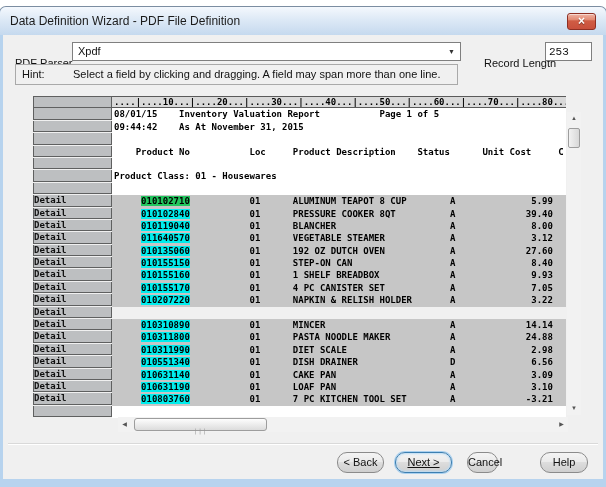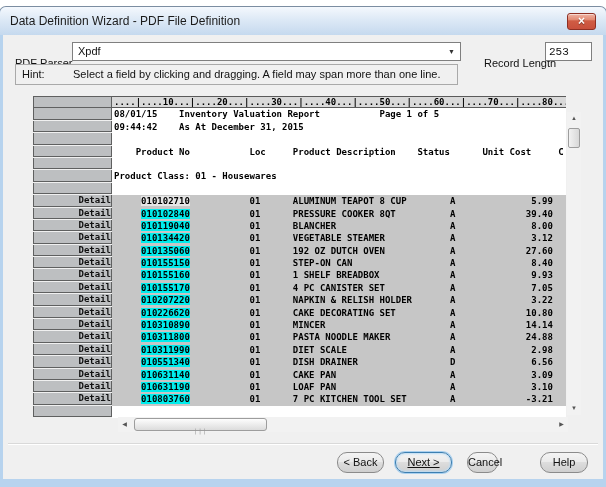--- a/index.html
+++ b/index.html
@@ -40,21 +40,21 @@
             border:1px solid #a9a9a9;box-sizing:border-box;background:#f0f0f0;}
   .hint-label{position:absolute;left:6px;top:0;line-height:19px;font-size:11px;color:#111;}
   .hint-text{position:absolute;left:57px;top:0;line-height:19px;font-size:11px;color:#111;white-space:nowrap;}
 
   
   .lines{position:absolute;left:27px;top:61px;width:536px;}
   .line{display:flex;height:12.4px;}
   .cell{box-sizing:border-box;width:79px;margin-left:3px;height:12.4px;
         background:#bdbfc1;border:1px solid #5f6060;
         font:bold 9px "DejaVu Sans Mono",monospace;line-height:11px;
-        text-align:right;color:#101010;}
+        text-align:left;color:#101010;}
   .line + .line .cell{border-top:none;height:11.4px;line-height:10px;}
   .text{box-sizing:border-box;width:454px;padding-left:2px;overflow:hidden;
         white-space:pre;background:#fff;color:#000;
         font:bold 9px "DejaVu Sans Mono",monospace;line-height:12.4px;}
   .text.ruler{background:#d9d9d9;border-top:1px solid #5a5a5a;border-bottom:1px solid #5a5a5a;
               line-height:10px;}
   .text.band{background:#c6c6c6;}
   .hl{background:#00eded;}
 
   
@@ -118,21 +118,21 @@
           <div class="line">
             <div class="cell"></div>
             <div class="text ruler">....|....10...|....20...|....30...|....40...|....50...|....60...|....70...|....80...|....</div>
           </div>
           <div class="line">
             <div class="cell"></div>
             <div class="text">08/01/15    Inventory Valuation Report           Page 1 of 5</div>
           </div>
           <div class="line">
             <div class="cell"></div>
-            <div class="text">09:44:42    As At December 31, 2015</div>
+            <div class="text">09:44:42    As At November 31, 2015</div>
           </div>
           <div class="line">
             <div class="cell"></div>
             <div class="text"></div>
           </div>
           <div class="line">
             <div class="cell"></div>
             <div class="text">    Product No           Loc     Product Description    Status      Unit Cost     C</div>
           </div>
           <div class="line">
@@ -142,33 +142,33 @@
           <div class="line">
             <div class="cell"></div>
             <div class="text">Product Class: 01 - Housewares</div>
           </div>
           <div class="line">
             <div class="cell"></div>
             <div class="text"></div>
           </div>
           <div class="line">
             <div class="cell">Detail</div>
-            <div class="text band">     <span class="hl" style="background: #e5e5e5;">010102710</span>           01      ALUMINUM TEAPOT 8 CUP        A              5.99</div>
+            <div class="text band">     <span class="hl" style="background: #22c55e;">010102710</span>           01      ALUMINUM TEAPOT 8 CUP        A              5.99</div>
           </div>
           <div class="line">
             <div class="cell">Detail</div>
             <div class="text band">     <span class="hl" style="background: rgb(0, 237, 237);">010102840</span>           01      PRESSURE COOKER 8QT          A             39.40</div>
           </div>
           <div class="line">
             <div class="cell">Detail</div>
             <div class="text band">     <span class="hl" style="background: rgb(0, 237, 237);">010119040</span>           01      BLANCHER                     A              8.00</div>
           </div>
           <div class="line">
             <div class="cell">Detail</div>
-            <div class="text band">     <span class="hl" style="background: rgb(0, 237, 237);">010134420</span>           01      VEGETABLE STEAMER            A              3.12</div>
+            <div class="text band">     <span class="hl" style="background: rgb(0, 237, 237);">011640570</span>           01      VEGETABLE STEAMER            A              3.12</div>
           </div>
           <div class="line">
             <div class="cell">Detail</div>
             <div class="text band">     <span class="hl" style="background: rgb(0, 237, 237);">010135060</span>           01      192 OZ DUTCH OVEN            A             27.60</div>
           </div>
           <div class="line">
             <div class="cell">Detail</div>
             <div class="text band">     <span class="hl" style="background: rgb(0, 237, 237);">010155150</span>           01      STEP-ON CAN                  A              8.40</div>
           </div>
           <div class="line">
@@ -178,21 +178,20 @@
           <div class="line">
             <div class="cell">Detail</div>
             <div class="text band">     <span class="hl" style="background: rgb(0, 237, 237);">010155170</span>           01      4 PC CANISTER SET            A              7.05</div>
           </div>
           <div class="line">
             <div class="cell">Detail</div>
             <div class="text band">     <span class="hl" style="background: rgb(0, 237, 237);">010207220</span>           01      NAPKIN &amp; RELISH HOLDER       A              3.22</div>
           </div>
           <div class="line">
             <div class="cell">Detail</div>
-            <div class="text band">     <span class="hl" style="background: rgb(0, 237, 237);">010226620</span>           01      CAKE DECORATING SET          A             10.80</div>
           </div>
           <div class="line">
             <div class="cell">Detail</div>
             <div class="text band">     <span class="hl" style="background: rgb(0, 237, 237);">010310890</span>           01      MINCER                       A             14.14</div>
           </div>
           <div class="line">
             <div class="cell">Detail</div>
             <div class="text band">     <span class="hl" style="background: rgb(0, 237, 237);">010311800</span>           01      PASTA NOODLE MAKER           A             24.88</div>
           </div>
           <div class="line">

